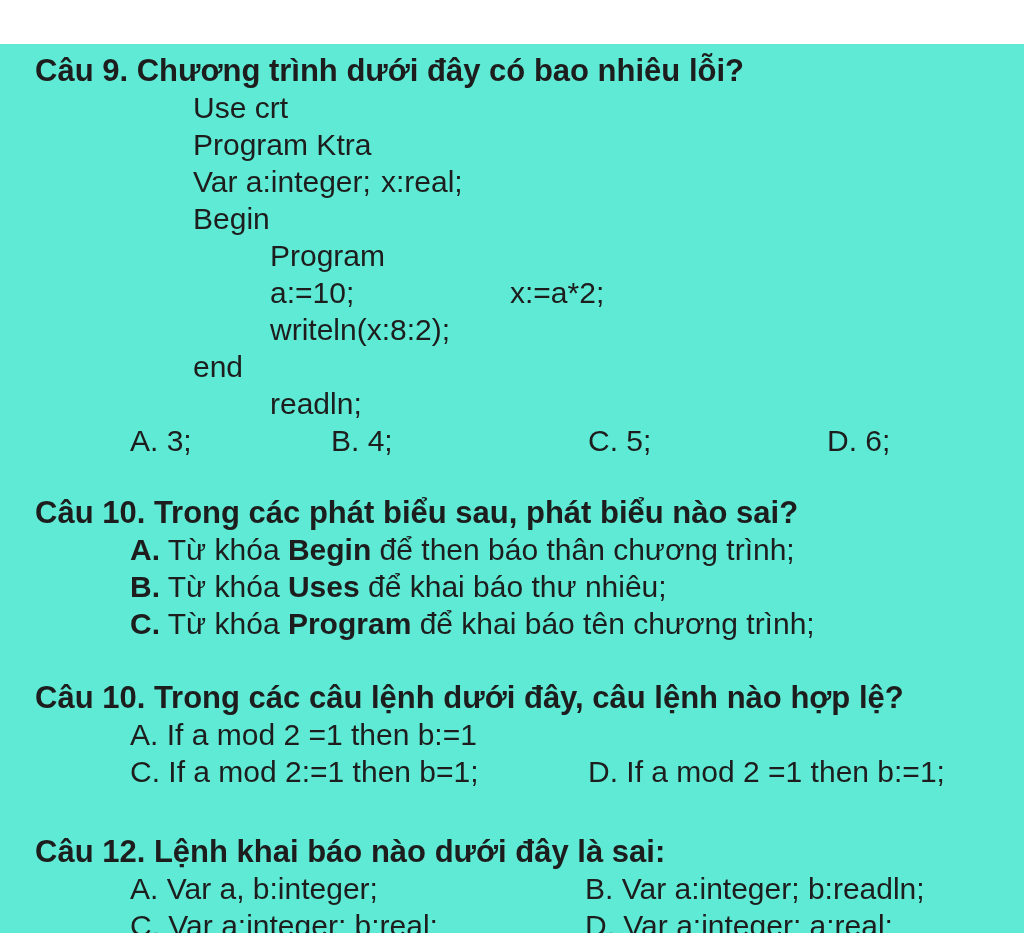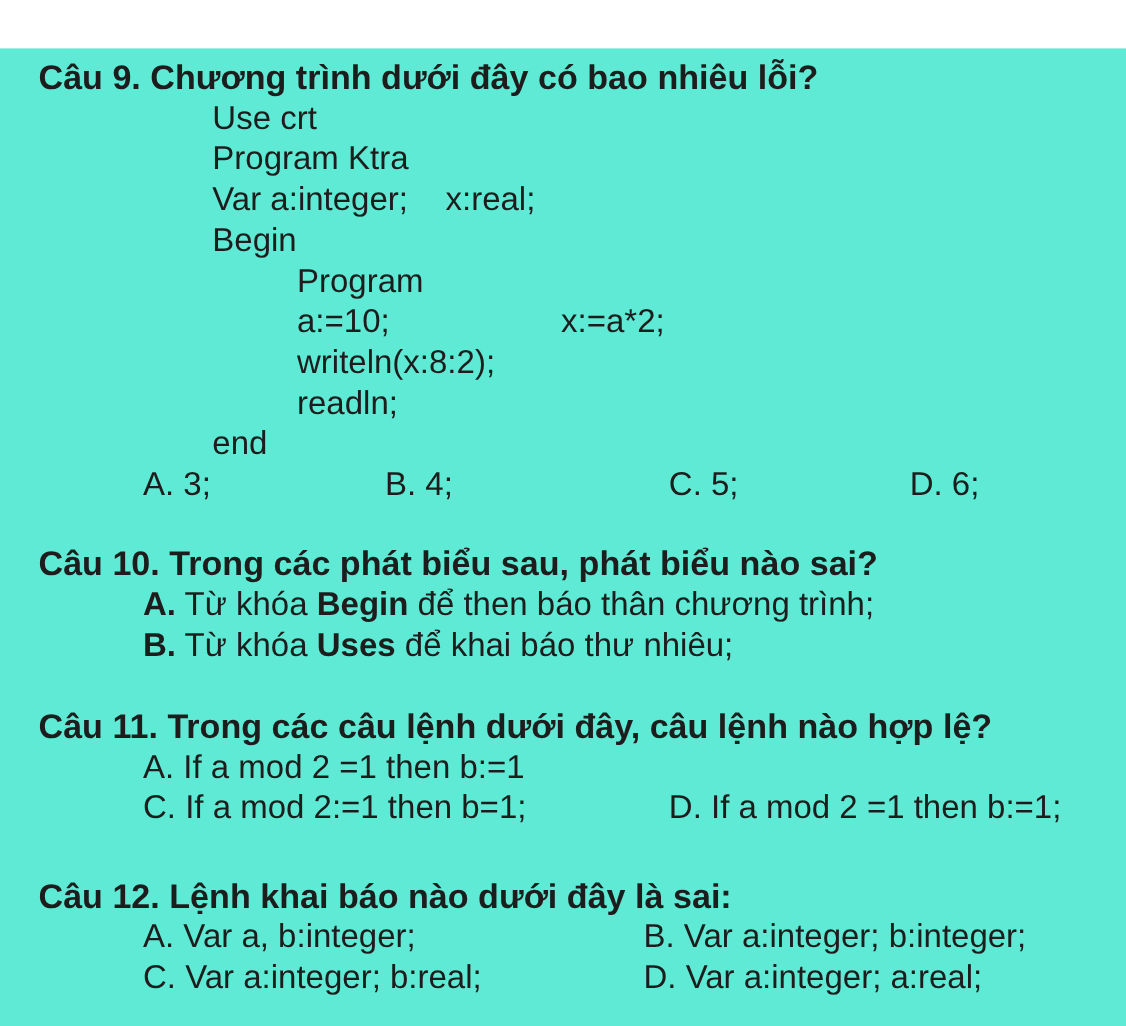--- a/index.html
+++ b/index.html
@@ -17,25 +17,25 @@
     box-sizing: border-box;
     filter: blur(0.3px);
     margin-top: 44px;
   }
   .line { position: relative; height: 37px; }
   .line > span { position: absolute; top: 0; white-space: nowrap; }
   .x35  { left: 35px; }
   .x130 { left: 130px; }
   .x193 { left: 193px; }
   .x270 { left: 270px; }
-  .x350 { left: 350px; text-align: right; }
-  .x397 { left: 405px; }
+  .x350 { left: 331px; text-align: right; }
+  .x397 { left: 381px; }
   .x510 { left: 510px; }
   .x585 { left: 585px; }
-  .x588 { left: 608px; }
+  .x588 { left: 588px; }
   .x827 { left: 827px; }
   .q-title { font-size: 31px; font-weight: bold; }
   .gap35 { height: 35px; }
   .gap37 { height: 37px; }
   .gap43 { height: 43px; }
   b { font-weight: bold; }
 </style>
 </head>
 <body>
 
@@ -62,24 +62,24 @@
       <span class="x270">Program</span>
     </div>
     <div class="line">
       <span class="x270">a:=10;</span>
       <span class="x510">x:=a*2;</span>
     </div>
     <div class="line">
       <span class="x270">writeln(x:8:2);</span>
     </div>
     <div class="line">
-      <span class="x270">readln;</span>
+      <span class="x193">end</span>
     </div>
     <div class="line">
-      <span class="x193">end</span>
+      <span class="x270">readln;</span>
     </div>
     <div class="line">
       <span class="x130">A. 3;</span>
       <span class="x350">B. 4;</span>
       <span class="x588">C. 5;</span>
       <span class="x827">D. 6;</span>
     </div>
   </section>
 
   <div class="gap35"></div>
@@ -87,46 +87,49 @@
   <section>
     <div class="line q-title">
       <span class="x35">Câu 10. Trong các phát biểu sau, phát biểu nào sai?</span>
     </div>
     <div class="line">
       <span class="x130"><b>A.</b><span> Từ khóa </span><b>Begin</b><span> để then báo thân chương trình;</span></span>
     </div>
     <div class="line">
       <span class="x130"><b>B.</b><span> Từ khóa </span><b>Uses</b><span> để khai báo thư nhiêu;</span></span>
     </div>
+    <div class="line">
+      <span class="x130"><b>C.</b><span> Từ khóa </span><b>Program</b><span> để khai báo tên chương trình;</span></span>
+    </div>
   </section>
 
   <div class="gap37"></div>
 
   <section>
     <div class="line q-title">
-      <span class="x35">Câu 11. Trong các câu lệnh dưới đây, câu lệnh nào hợp lệ?</span>
+      <span class="x35">Câu 10. Trong các câu lệnh dưới đây, câu lệnh nào hợp lệ?</span>
     </div>
     <div class="line">
       <span class="x130">A. If a mod 2 =1 then b:=1</span>
     </div>
     <div class="line">
       <span class="x130">C. If a mod 2:=1 then b=1;</span>
       <span class="x588">D. If a mod 2 =1 then b:=1;</span>
     </div>
   </section>
 
   <div class="gap43"></div>
 
   <section>
     <div class="line q-title">
       <span class="x35">Câu 12. Lệnh khai báo nào dưới đây là sai:</span>
     </div>
     <div class="line">
       <span class="x130">A. Var a, b:integer;</span>
-      <span class="x585">B. Var a:integer; b:integer;</span>
+      <span class="x585">B. Var a:integer; b:readln;</span>
     </div>
     <div class="line">
       <span class="x130">C. Var a:integer; b:real;</span>
       <span class="x585">D. Var a:integer; a:real;</span>
     </div>
   </section>
 
 </div>
 
 </body></html>

